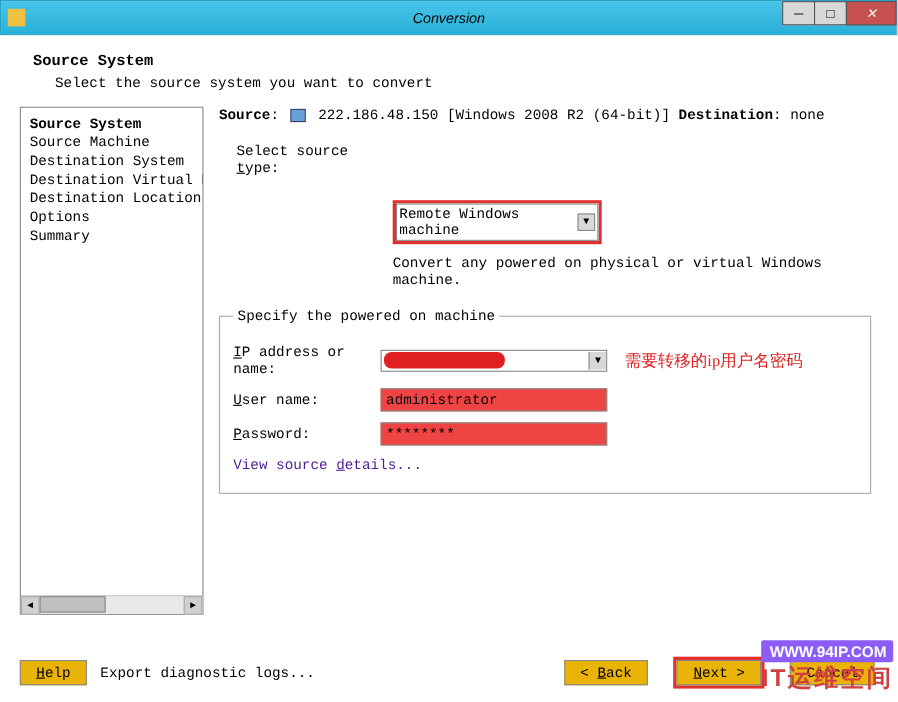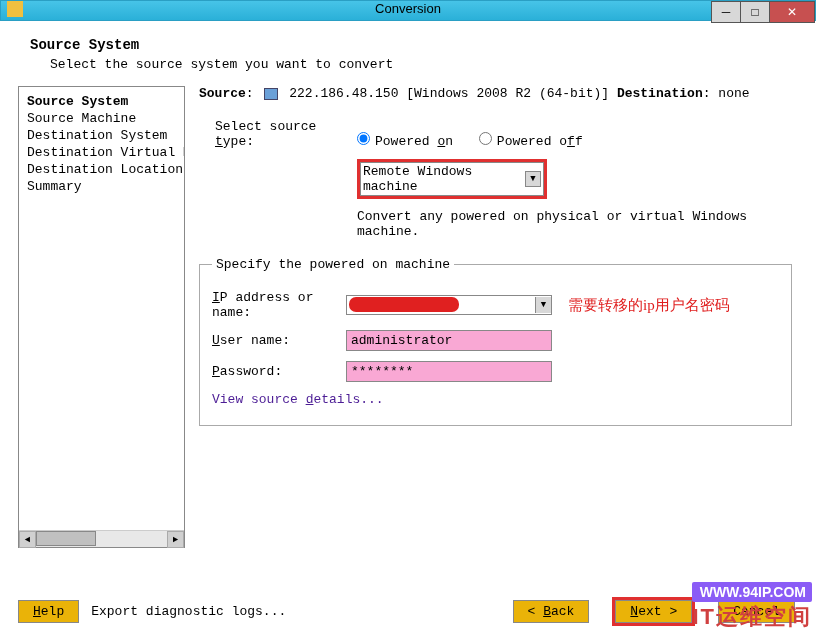--- a/index.html
+++ b/index.html
@@ -1,18 +1,18 @@
 <!DOCTYPE html>
 <html><head>
 <meta charset="utf-8">
 <style>
 * { box-sizing: border-box; margin: 0; padding: 0; }
 body { font-family: "Courier New", monospace; font-size: 13px; background: #fff; width: 816px; height: 638px; overflow: hidden; position: relative; }
 
-.titlebar { height: 21px; background: linear-gradient(#47c4e8, #2ab0d8); display: flex; position: relative; border: 1px solid #2a9fc4; }
+.titlebar { height: 32px; background: linear-gradient(#47c4e8, #2ab0d8); display: flex; align-items: center; position: relative; border: 1px solid #2a9fc4; font-style: italic; }
 .titlebar-icon { width: 16px; height: 16px; margin-left: 6px; background: #f0c040; display: inline-block; }
 .titlebar-title { position: absolute; left: 50%; transform: translateX(-50%); color: #000; font-family: Arial, sans-serif; font-size: 13px; }
 .winbtns { position: absolute; right: 0; top: 0; display: flex; }
 .winbtn { width: 30px; height: 22px; border: 1px solid #555; background: #d8d8d8; display: flex; align-items: center; justify-content: center; font-family: Arial; font-size: 12px; margin-left: -1px; }
 .winbtn.close { background: #c75050; color: #fff; width: 46px; }
 
 .header { padding: 16px 30px 14px 30px; }
 .header-title { font-weight: bold; font-size: 14px; }
 .header-sub { margin-left: 20px; margin-top: 4px; }
 
@@ -31,31 +31,31 @@
 .src-line { margin-bottom: 18px; }
 .src-line b { font-weight: bold; }
 .pc-icon { display: inline-block; width: 14px; height: 12px; background: #6aa0d8; border: 1px solid #446; vertical-align: middle; margin: 0 3px; }
 
 .row { display: flex; align-items: flex-end; margin-bottom: 10px; }
 .row-label { width: 140px; margin-left: 16px; }
 .radio { margin-right: 5px; }
 .radio-group { margin-left: 2px; }
 .radio-opt { margin-right: 18px; }
 
-.dropdown-wrap { margin-left: 158px; border: 3px solid #e03030; padding: 0; display: inline-block; }
+.dropdown-wrap { margin-left: 158px; border: 3px solid #e03030; padding: 0; display: inline-block; margin-top: 12px; }
 .dropdown { background: #fff; border: 1px solid #888; padding: 1px 2px; display: flex; align-items: center; width: 184px; }
 .dropdown-text { flex: 1; }
 .dropdown-arrow { width: 16px; height: 16px; background: #d8d8d8; border: 1px solid #888; display: flex; align-items: center; justify-content: center; font-size: 9px; }
 .hint { margin-left: 158px; margin-top: 10px; margin-bottom: 18px; }
 
 fieldset { border: 1px solid #aaa; padding: 18px 12px 18px 12px; margin-right: 6px; position: relative; }
 legend { padding: 0 4px; }
 .frow { display: flex; align-items: center; margin-bottom: 10px; }
 .flabel { width: 134px; }
-.finput { width: 206px; border: 1px solid #888; padding: 2px 4px; font-family: inherit; font-size: 13px; background: #f9a8d4; }
+.finput { width: 206px; border: 1px solid #888; padding: 2px 4px; font-family: inherit; font-size: 13px; background: #ef4444; }
 .combo { display: flex; align-items: center; width: 206px; border: 1px solid #888; background: #fff; }
 .combo-field { flex: 1; height: 18px; position: relative; padding: 1px 4px; }
 .combo-arrow { width: 16px; height: 16px; background: #d8d8d8; border-left: 1px solid #888; display: flex; align-items: center; justify-content: center; font-size: 9px; }
 .redact { position: absolute; left: 2px; top: 1px; width: 110px; height: 15px; background: #e02020; border-radius: 7px; }
 .annot { color: #e02020; font-family: "SimSun", serif; font-size: 15px; margin-left: 16px; }
 .link { color: #4c1d95; cursor: pointer; margin-top: 10px; }
 
 .footer { position: absolute; left: 0; right: 0; bottom: 0; padding: 12px 18px; display: flex; align-items: center; }
 .btn { border: 1px solid #888; background: #eab308; padding: 3px 14px; font-family: inherit; font-size: 13px; cursor: pointer; }
 .btn-wrap { border: 3px solid transparent; display: inline-block; }
@@ -88,20 +88,21 @@
 </div>
 
 <div class="body">
   <div class="sidebar-wrap">
     <div class="sidebar">
       <div class="sidebar-item active">Source System</div>
       <div class="sidebar-item">Source Machine</div>
       <div class="sidebar-item">Destination System</div>
       <div class="sidebar-item">Destination Virtual M</div>
       <div class="sidebar-item">Destination Location</div>
+      <div class="sidebar-item">Options</div>
       <div class="sidebar-item">Summary</div>
     </div>
     <div class="sidebar-hscroll">
       <div class="sb-arrow">◄</div>
       <div class="sb-track">
           <div class="sb-thumb"></div>
         </div>
       <div class="sb-arrow">►</div>
     </div>
   </div>
@@ -110,24 +111,20 @@
     <div class="src-line">
       <b>Source</b>:
       <span class="pc-icon"></span>
       <span>222.186.48.150 [Windows 2008 R2 (64-bit)]</span>
       <b>Destination</b>:
       <span>none</span>
     </div>
 
     <div class="row">
       <span class="row-label">Select source <u class="hotkey">t</u>ype:</span>
-      <span class="radio-group">
-        <label class="radio-opt"><input type="radio" class="radio" checked="" style="">Powered <u class="hotkey">o</u>n</label>
-        <label class="radio-opt"><input type="radio" class="radio" style="">Powered o<u class="hotkey">f</u>f</label>
-      </span>
     </div>
 
     <div class="dropdown-wrap">
       <div class="dropdown">
         <span class="dropdown-text">Remote Windows machine</span>
         <span class="dropdown-arrow">▼</span>
       </div>
     </div>
     <div class="hint">Convert any powered on physical or virtual Windows machine.</div>
 

